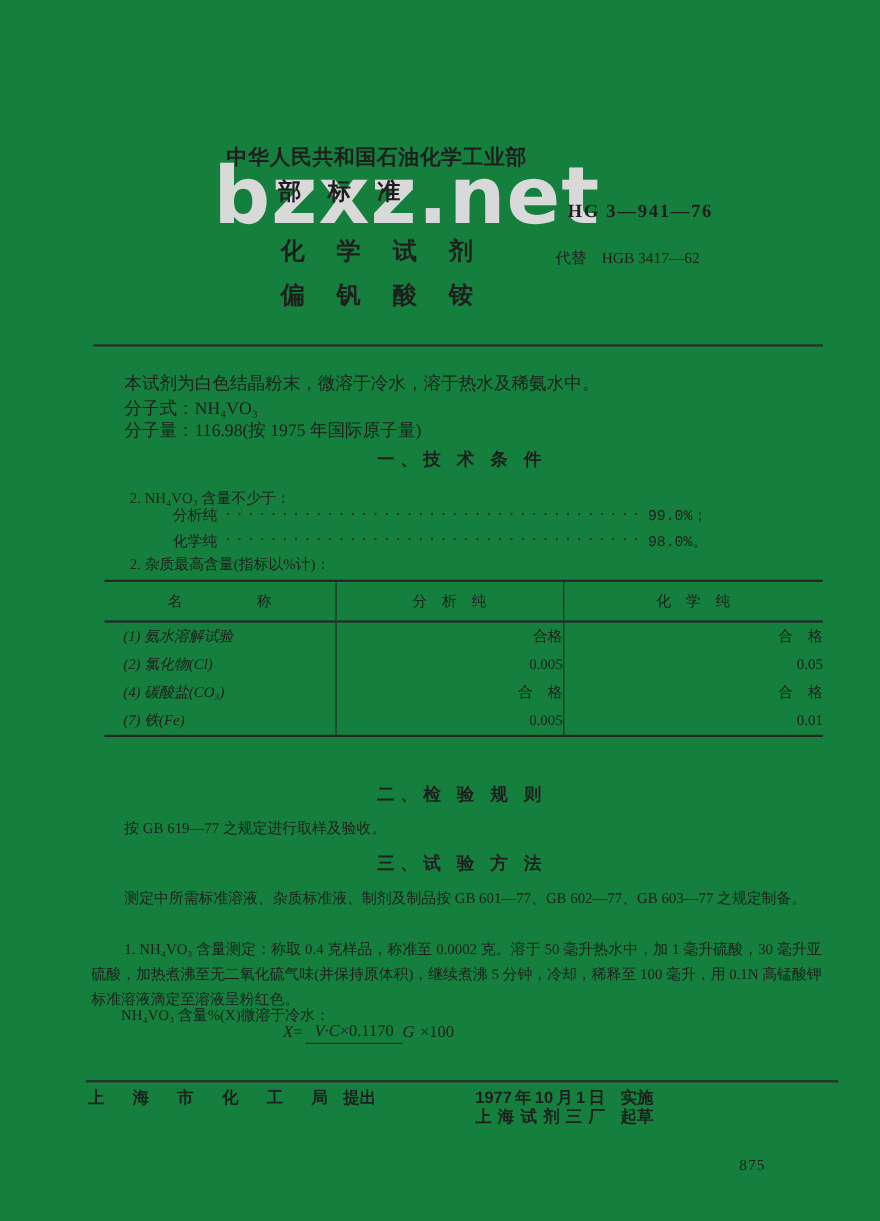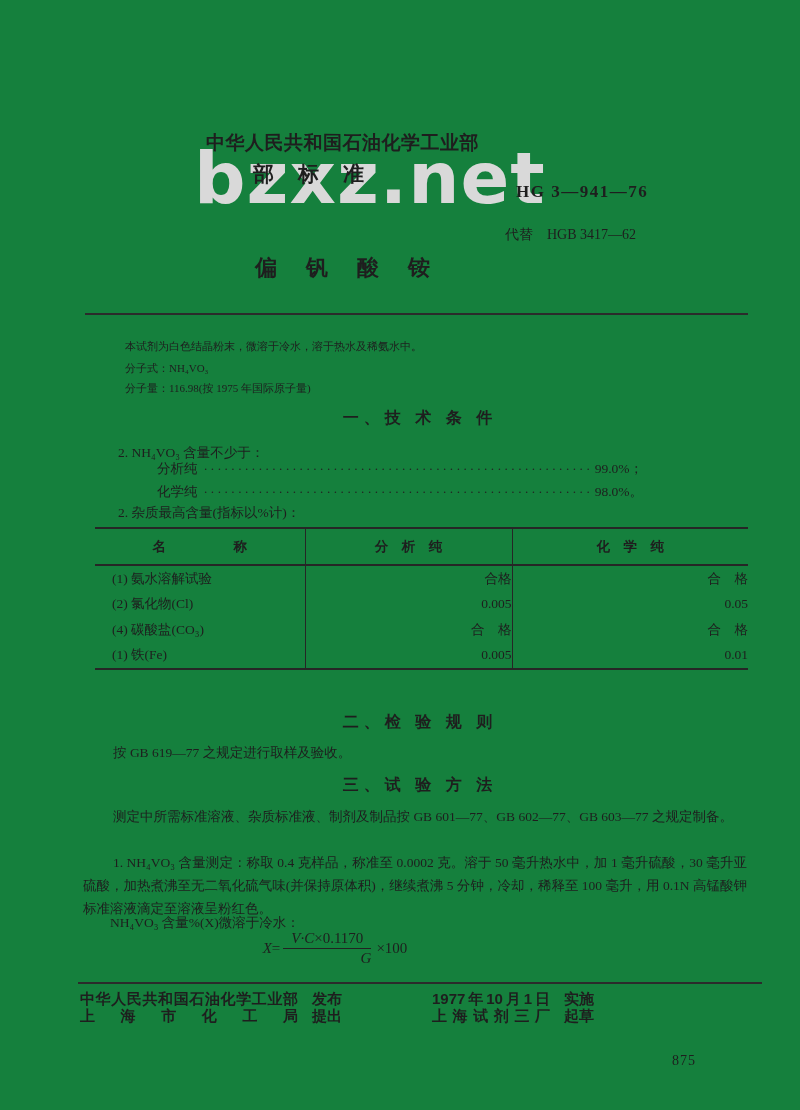--- a/index.html
+++ b/index.html
@@ -30,64 +30,64 @@
     font-family:"Liberation Sans",sans-serif;letter-spacing:29px;}
   .hdr-replace{left:505px;top:226px;font-size:14px;}
   .hdr-replace .rep-no{margin-left:14px;}
   .hdr-title2{left:255px;top:253px;font-size:22px;font-weight:bold;
     font-family:"Liberation Sans",sans-serif;letter-spacing:29px;}
 
   .rule{background:#2b2b2b;height:2px;}
   .rule-intro{left:85px;top:313px;width:663px;}
 
   
-  .intro-line{left:125px;font-size:11px;white-space:nowrap;}
+  .intro-line{left:113px;font-size:16px;white-space:nowrap;}
   .il1{top:339px;} .il2{top:361px;} .il3{top:381px;}
 
   
   .sec-title{left:95px;width:650px;text-align:center;font-size:16px;
     font-weight:bold;font-family:"Liberation Sans",sans-serif;letter-spacing:5px;}
   .st1{top:408px;} .st2{top:712px;} .st3{top:775px;}
 
   .item{left:118px;font-size:13.5px;white-space:nowrap;}
   .item1{top:444px;} .item2{top:504px;}
 
   
-  .leader-row{left:95px;width:548px;display:flex;align-items:center;
-    padding-left:62px;box-sizing:border-box;font-size:13.5px;}
+  .leader-row{left:95px;width:548px;display:flex;align-items:flex-start;
+    padding-left:62px;box-sizing:border-box;font-size:13.5px;font-family:Liberation Mono, monospace;}
   .lr1{top:460px;} .lr2{top:483px;}
   .leader-row .dots{flex:1;overflow:hidden;white-space:nowrap;
     letter-spacing:2.5px;font-size:13px;margin:0 6px;color:#242424;}
   .leader-row .val{white-space:nowrap;}
 
   
   .spec-table{left:95px;top:527px;width:653px;border-collapse:collapse;
     table-layout:fixed;font-size:13.5px;
     border-top:2.5px solid #262626;border-bottom:2.5px solid #262626;}
-  .spec-table th{font-weight:bold;height:33px;
+  .spec-table th{font-weight:normal;height:33px;
     border-bottom:2px solid #262626;text-align:center;}
   .spec-table td{height:25.5px;text-align:right;padding:0;}
-  .spec-table td.name{text-align:left;padding-left:17px;}
+  .spec-table td.name{text-align:left;padding-left:17px;font-style:italic;}
   .spec-table .c2{border-left:1.5px solid #262626;}
   .spec-table .c3{border-left:1.5px solid #262626;}
   .spec-table col.w1{width:210px;} .spec-table col.w2{width:207px;}
   .spec-table col.w3{width:236px;}
 
   .sec2-body{left:113px;top:744px;font-size:13.5px;white-space:nowrap;}
 
   .para{left:83px;width:664px;font-size:13.5px;line-height:23px;
     text-align:justify;text-indent:30px;}
   .p1{top:805px;} .p2{top:851px;height:70px;overflow:hidden;}
   .p3{left:110px;top:914px;font-size:13.5px;white-space:nowrap;}
 
   
   .formula{left:95px;top:930px;width:480px;display:flex;
     justify-content:center;align-items:center;font-size:15px;}
   .formula i{font-family:"Liberation Serif",serif;}
-  .frac{display:inline-flex;flex-direction:column;text-align:right;margin:0 3px;}
+  .frac{display:inline-flex;flex-direction:row;text-align:left;margin:0 3px;}
   .frac .num{padding:0 8px 1px 8px;border-bottom:1.5px solid #222;}
   .frac .den{padding-top:1px;}
   .times100{margin-left:2px;}
 
   
   .rule-footer{left:78px;top:982px;width:684px;}
   .footer-left{left:80px;top:990px;font-size:15px;font-weight:bold;
     font-family:"Liberation Sans",sans-serif;line-height:17px;}
   .footer-right{left:432px;top:990px;font-size:15px;font-weight:bold;
     font-family:"Liberation Sans",sans-serif;line-height:17px;}
@@ -99,20 +99,21 @@
 </head>
 <body>
 
 <div class="page">
 
   <div class="watermark">bzxz.net</div>
 
   <div class="abs fg hdr-ministry">中华人民共和国石油化学工业部</div>
   <div class="abs fg hdr-type">部标准</div>
   <div class="abs fg hdr-no">HG 3—941—76</div>
+  <div class="abs fg hdr-title1">化学试剂</div>
   <div class="abs fg hdr-replace">
     <span>代替</span><span class="rep-no">HGB 3417—62</span>
   </div>
   <div class="abs fg hdr-title2">偏钒酸铵</div>
 
   <div class="abs fg rule rule-intro"></div>
 
   <div class="abs fg intro-line il1">本试剂为白色结晶粉末，微溶于冷水，溶于热水及稀氨水中。</div>
   <div class="abs fg intro-line il2">分子式：NH₄VO₃</div>
   <div class="abs fg intro-line il3">分子量：116.98(按 1975 年国际原子量)</div>
@@ -156,21 +157,21 @@
         <td class="name">(2) 氯化物(Cl)</td>
         <td class="c2">0.005</td>
         <td class="c3">0.05</td>
       </tr>
       <tr>
         <td class="name">(4) 碳酸盐(CO₃)</td>
         <td class="c2">合　格</td>
         <td class="c3">合　格</td>
       </tr>
       <tr>
-        <td class="name">(1) 铁(Fe)</td>
+        <td class="name">(7) 铁(Fe)</td>
         <td class="c2">0.005</td>
         <td class="c3">0.01</td>
       </tr>
     </tbody>
   </table>
 
   <div class="abs fg sec-title st2">二、检 验 规 则</div>
   <div class="abs fg sec2-body">按 GB 619—77 之规定进行取样及验收。</div>
 
   <div class="abs fg sec-title st3">三、试 验 方 法</div>
@@ -185,23 +186,20 @@
         <span class="num"><i>V·C</i><span>×0.1170</span></span>
         <span class="den"><i>G</i></span>
       </span>
       <span class="times100">×100</span>
   </div>
 
   <div class="abs fg rule rule-footer"></div>
 
   <div class="abs fg footer-left">
     <div>
-      <span class="f-org">中华人民共和国石油化学工业部</span><span class="f-act">发布</span>
-    </div>
-    <div>
       <span class="f-org">上海市化工局</span><span class="f-act">提出</span>
     </div>
   </div>
 
   <div class="abs fg footer-right">
     <div>
       <span class="f-org-r">1977年10月1日</span><span class="f-act">实施</span>
     </div>
     <div>
       <span class="f-org-r">上海试剂三厂</span><span class="f-act">起草</span>

